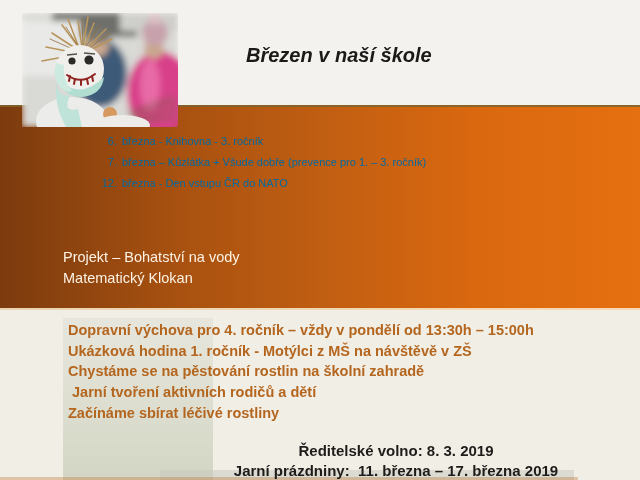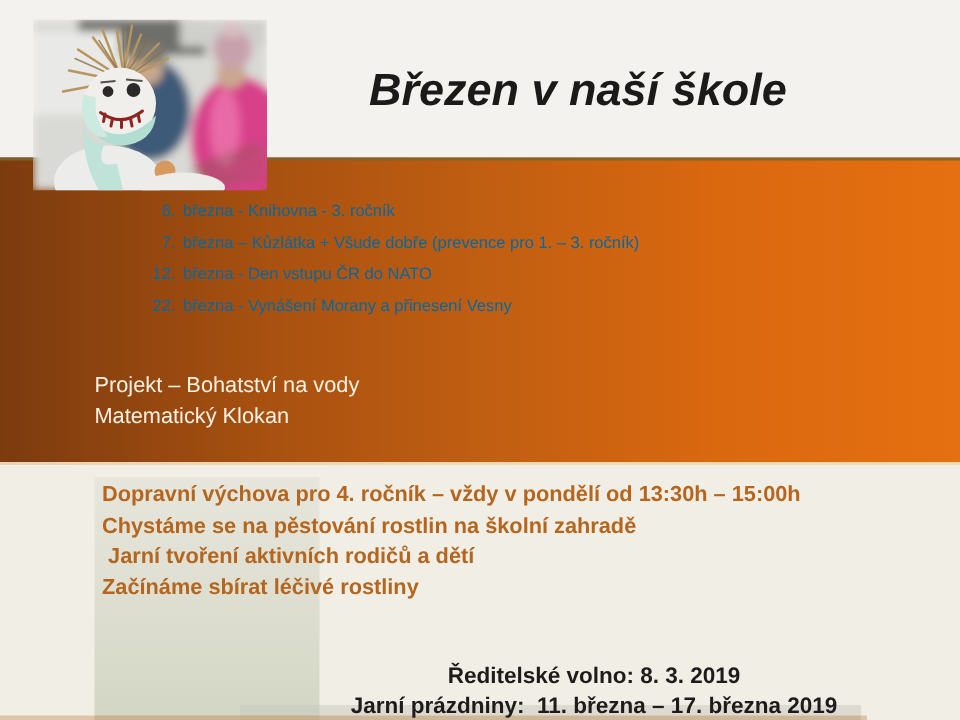--- a/index.html
+++ b/index.html
@@ -5,21 +5,21 @@
   html,body{margin:0;padding:0;background:#888;}
   .slide{
     position:relative;width:640px;height:480px;overflow:hidden;
     font-family:"Liberation Sans", sans-serif;
     background:#f1eee6;
   }
   
   .band-top{position:absolute;left:0;top:0;width:640px;height:105px;background:#f4f2ee;}
   .slide-title{
     position:absolute;left:246px;top:44px;margin:0;
-    font-size:30px;font-weight:bold;font-style:italic;color:#1c1919;
+    font-size:20px;font-weight:bold;font-style:italic;color:#1c1919;
     letter-spacing:0px;white-space:pre;text-align:center;
   }
   
   .band-mid{
     position:absolute;left:0;top:105px;width:640px;height:205px;
     background:linear-gradient(90deg,#7c3b0e 0%,#a85110 28%,#c05e12 50%,#da680f 75%,#e57011 100%);
     border-top:2px solid rgba(125,100,45,0.85);
     border-bottom:2px solid rgba(247,229,197,0.9);
     box-sizing:border-box;
   }
@@ -61,30 +61,30 @@
   <div class="watermark-v"></div>
   <div class="watermark-h"></div>
   <div class="bottom-strip"></div>
 
   <h1 class="slide-title">Březen v naší škole</h1>
 
   <div class="events">
     <div class="event-line"><span class="event-num">6.</span><span>března - Knihovna - 3. ročník</span></div>
     <div class="event-line"><span class="event-num">7.</span><span>března – Kůzlátka + Všude dobře (prevence pro 1. – 3. ročník)</span></div>
     <div class="event-line"><span class="event-num">12.</span><span>března - Den vstupu ČR do NATO</span></div>
-    <div class="event-line"><span class="event-num">22.</span><span>března - Vynášení Morany a přinesení Vesny</span></div>
   </div>
 
   <div class="projects">
     <div class="project-line">Projekt – Bohatství na vody</div>
     <div class="project-line">Matematický Klokan</div>
   </div>
 
   <div class="activities">
     <div class="activity-line">Dopravní výchova pro 4. ročník – vždy v pondělí od 13:30h – 15:00h</div>
+    <div class="activity-line">Ukázková hodina 1. ročník - Motýlci z MŠ na návštěvě v ZŠ</div>
     <div class="activity-line">Chystáme se na pěstování rostlin na školní zahradě</div>
     <div class="activity-line"> Jarní tvoření aktivních rodičů a dětí</div>
     <div class="activity-line">Začínáme sbírat léčivé rostliny</div>
   </div>
 
   <div class="notices">
     <div class="notice-line">Ředitelské volno: 8. 3. 2019</div>
     <div class="notice-line">Jarní prázdniny:  11. března – 17. března 2019</div>
   </div>
 

